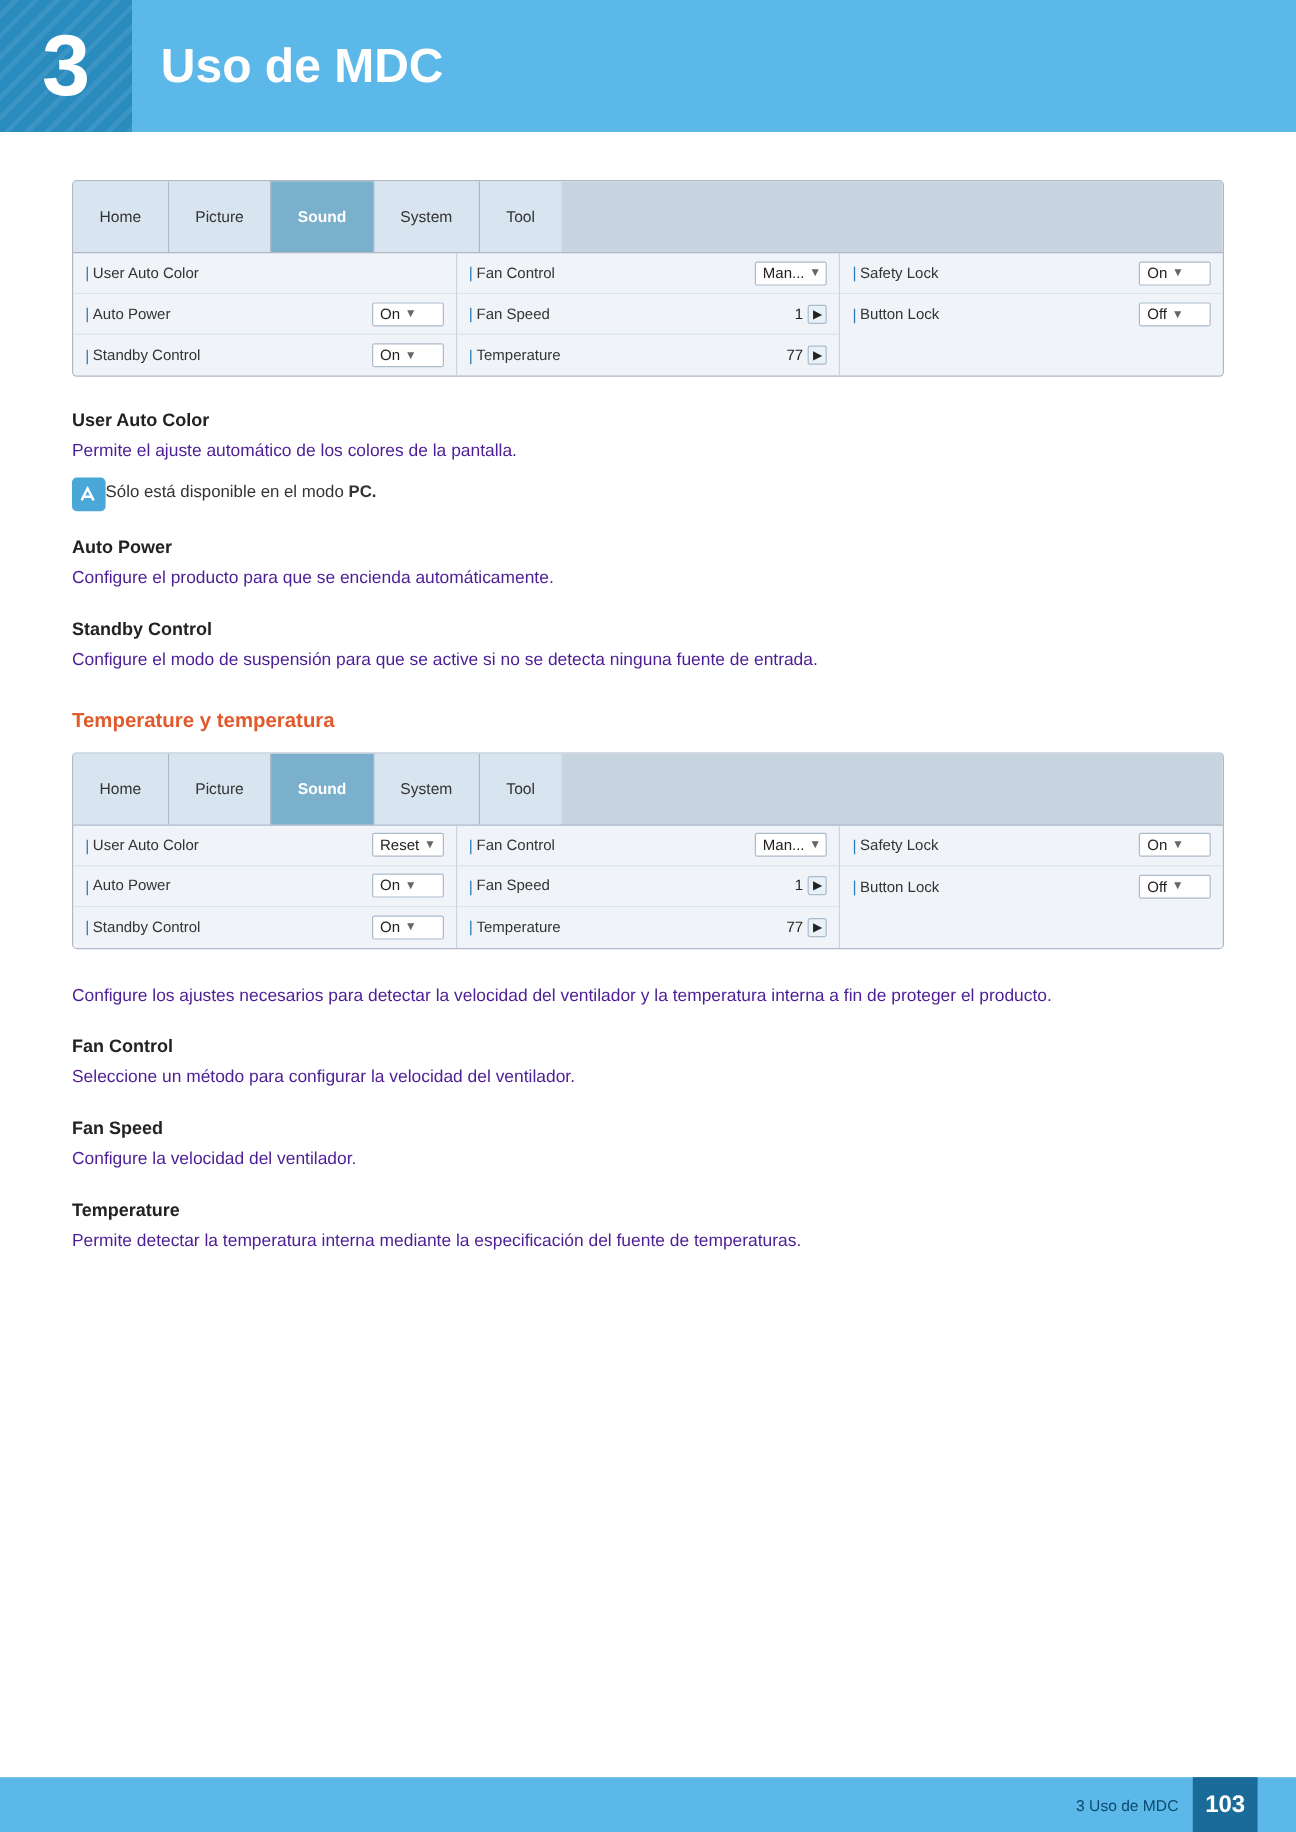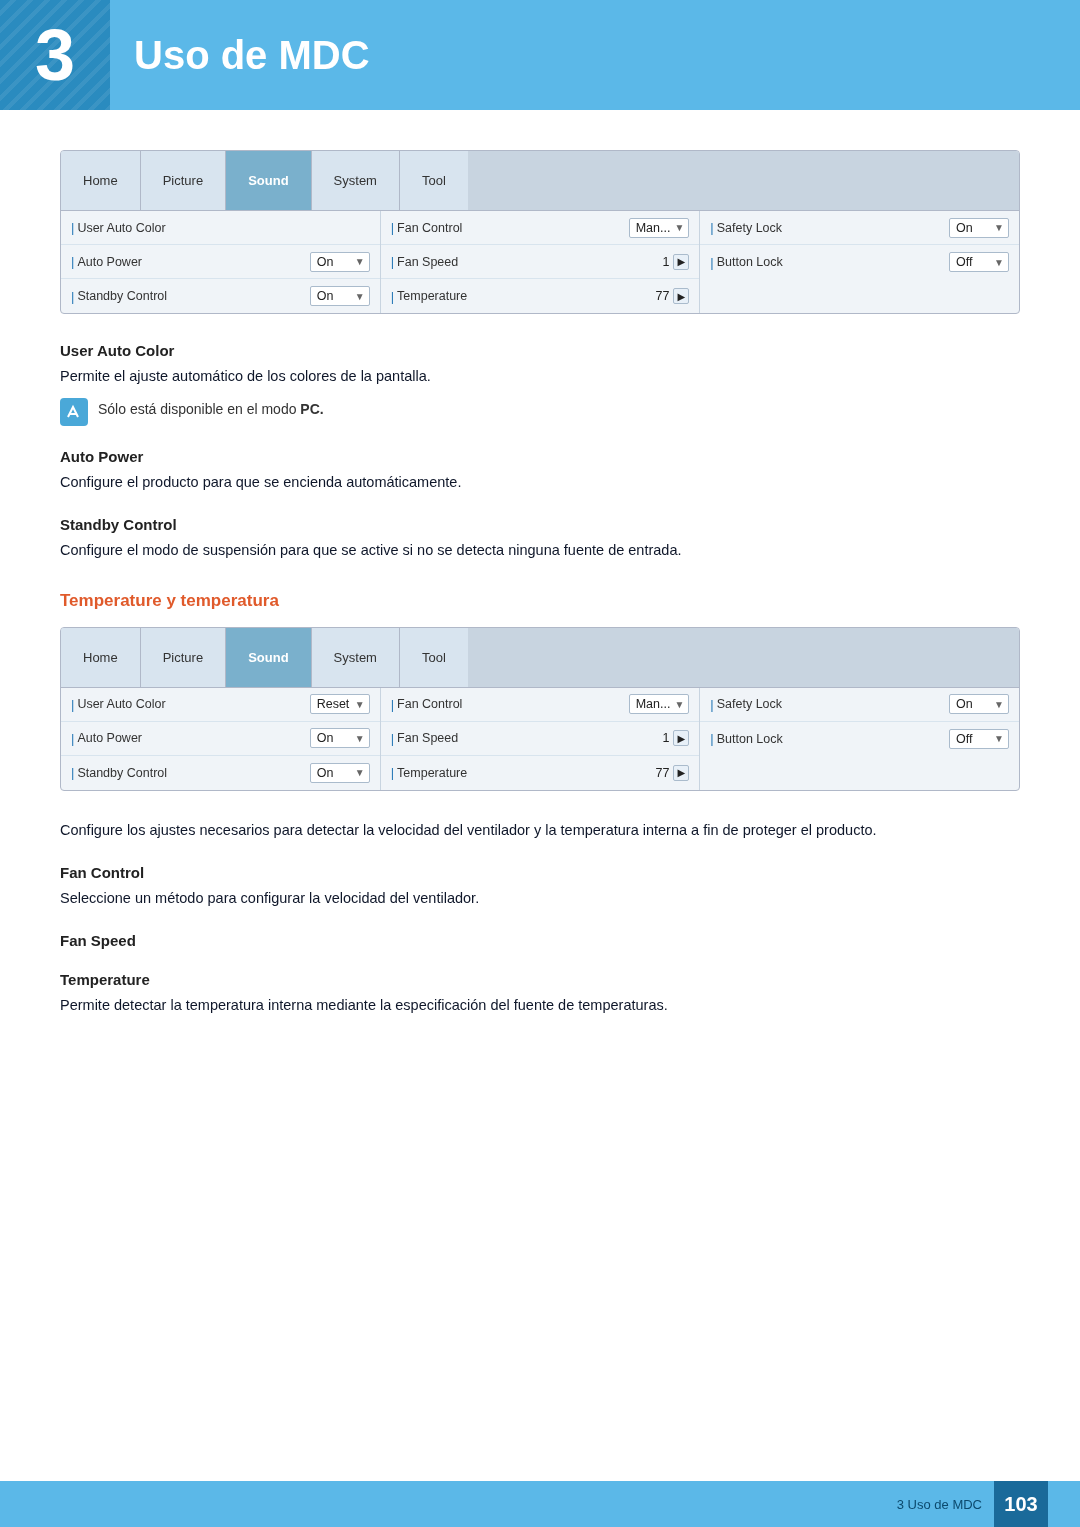--- a/index.html
+++ b/index.html
@@ -131,21 +131,20 @@
     }
     .ui-select-wrap {
       display: flex;
       align-items: center;
       background: #fff;
       border: 1px solid #aabbcc;
       border-radius: 2px;
       padding: 2px 4px 2px 6px;
       min-width: 60px;
       font-size: 12.5px;
-      justify-content: space-between;
     }
     .ui-select-wrap .arrow {
       margin-left: 4px;
       font-size: 10px;
       color: #666;
     }
     .ui-value-nav {
       display: flex;
       align-items: center;
       gap: 4px;
@@ -173,31 +172,30 @@
       font-size: 15px;
       font-weight: bold;
       color: #222;
       margin-top: 22px;
       margin-bottom: 6px;
     }
 
     
     .body-text {
       font-size: 14.5px;
-      color: #0f172a;
+      color: #4c1d95;
       line-height: 1.6;
       margin-bottom: 6px;
     }
 
     
     .note-row {
       display: flex;
       align-items: flex-start;
       margin: 10px 0 6px 0;
-      gap: 10px;
     }
     .note-icon {
       width: 28px;
       height: 28px;
       min-width: 28px;
       background: #4aa8d8;
       border-radius: 4px;
       display: flex;
       align-items: center;
       justify-content: center;
@@ -445,20 +443,21 @@
       </div>
     </div>
   </div>
 
   <p class="body-text">Configure los ajustes necesarios para detectar la velocidad del ventilador y la temperatura interna a fin de proteger el producto.</p>
 
   <div class="sub-heading">Fan Control</div>
   <p class="body-text">Seleccione un método para configurar la velocidad del ventilador.</p>
 
   <div class="sub-heading">Fan Speed</div>
+  <p class="body-text">Configure la velocidad del ventilador.</p>
 
   <div class="sub-heading">Temperature</div>
   <p class="body-text">Permite detectar la temperatura interna mediante la especificación del fuente de temperaturas.</p>
 
 </div>
 
 <div class="footer">
   <span class="footer-text">3 Uso de MDC</span>
   <div class="footer-num-box">
     <span class="footer-num">103</span>

